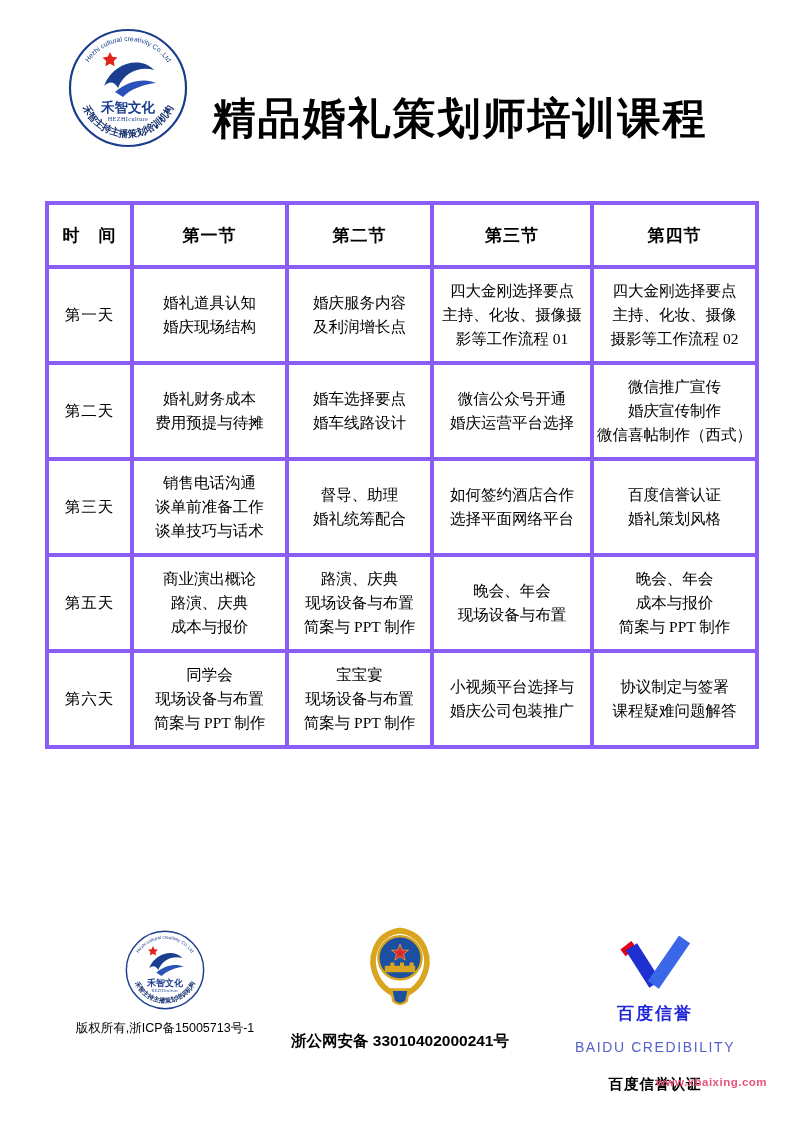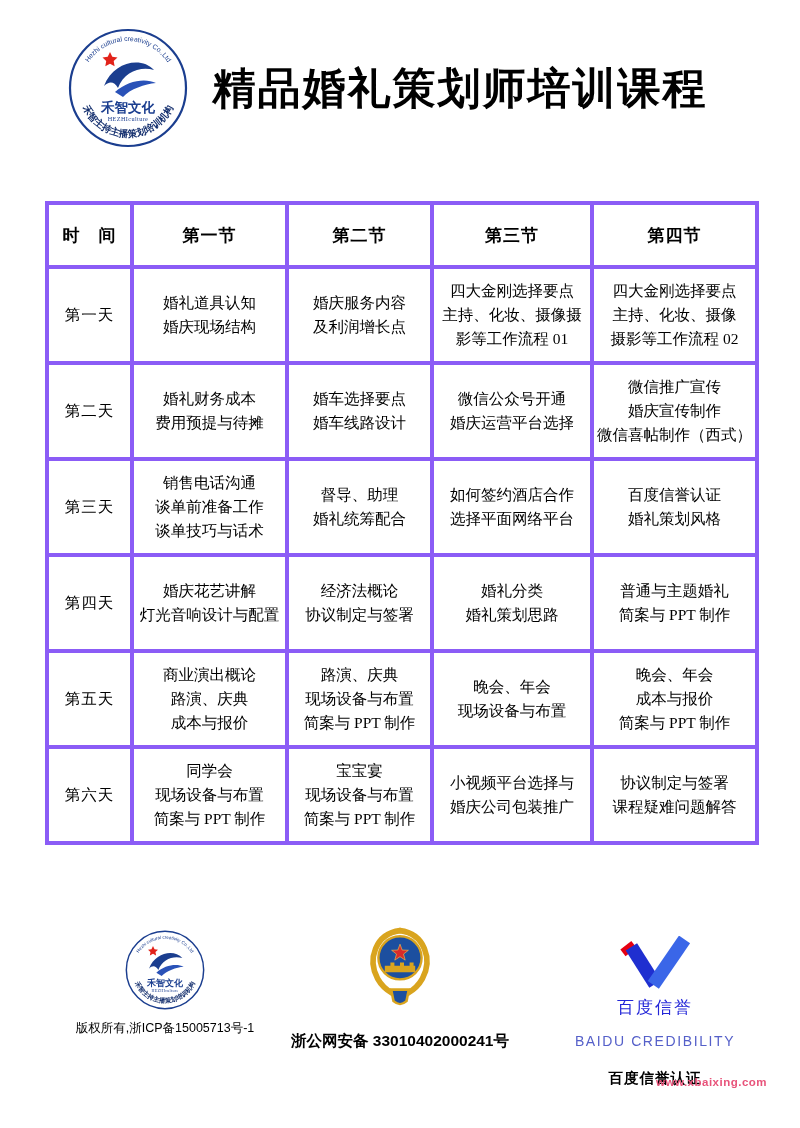--- a/index.html
+++ b/index.html
@@ -1,36 +1,36 @@
 <!DOCTYPE html>
 <html><head>
 <meta charset="utf-8">
 <style>
   *{margin:0;padding:0;box-sizing:border-box;}
   html,body{background:#ffffff;}
   .page{position:relative;width:800px;height:1128px;background:#ffffff;overflow:hidden;
         font-family:"Liberation Serif","DejaVu Serif",serif;color:#000;}
   .logo-lg{position:absolute;left:68px;top:28px;width:120px;height:120px;}
-  .page-title{position:absolute;left:180px;top:60px;width:560px;text-align:center;
+  .page-title{position:absolute;left:180px;top:90px;width:560px;text-align:center;
         font-family:"Liberation Sans","DejaVu Sans",sans-serif;font-weight:900;
         font-size:43px;letter-spacing:2px;color:#000;white-space:nowrap;}
   table.course{position:absolute;left:45px;top:201px;width:710px;border-collapse:collapse;table-layout:fixed;}
   .course th,.course td{border:4px solid #8b5cf6;text-align:center;vertical-align:middle;padding:4px 3px;}
   .course thead th{height:64px;font-size:17px;font-weight:bold;letter-spacing:1px;}
   .course tbody td{height:96px;font-size:15.5px;}
   .day-cell{font-size:16px;letter-spacing:1px;}
   .cell-line{line-height:1.55;}
   .foot-left{position:absolute;left:58px;top:930px;width:214px;text-align:center;}
   .logo-sm{width:80px;height:80px;margin:0 auto;}
   .copyright-text{margin-top:10px;font-size:12.5px;font-family:"Liberation Sans","DejaVu Sans",sans-serif;}
   .foot-center{position:absolute;left:288px;top:924px;width:224px;text-align:center;}
   .police-text{margin-top:13px;font-size:15.5px;font-weight:bold;font-family:"Liberation Sans","DejaVu Sans",sans-serif;}
   .foot-right{position:absolute;left:570px;top:936px;width:170px;text-align:center;
         font-family:"Liberation Sans","DejaVu Sans",sans-serif;}
-  .baidu-cn{color:#2326d8;font-size:17px;font-weight:normal;margin-top:2px;letter-spacing:2px;}
+  .baidu-cn{color:#2326d8;font-size:17px;font-weight:bold;margin-top:8px;letter-spacing:2px;}
   .baidu-en{color:#5560c9;font-size:14px;letter-spacing:1.6px;margin-top:14px;}
   .baidu-cert{color:#000;font-size:14.5px;font-weight:bold;margin-top:20px;letter-spacing:1px;}
   .watermark{position:absolute;right:6px;top:1076px;width:138px;
         font-family:"Liberation Sans","DejaVu Sans",sans-serif;}
   .wm-row{display:flex;align-items:center;justify-content:flex-start;gap:5px;padding-left:4px;}
   .wm-name{color:#e8537a;font-size:21px;font-weight:bold;letter-spacing:2px;}
   .wm-url{color:#e8537a;font-size:11.5px;margin-top:0;letter-spacing:0.5px;text-align:left;font-weight:bold;}
   .emblem-wrap{display:inline-block;height:86px;}
 </style>
 </head>
@@ -124,39 +124,20 @@
             <div class="cell-line">督导、助理</div>
             <div class="cell-line">婚礼统筹配合</div>
           </td>
           <td>
             <div class="cell-line">如何签约酒店合作</div>
             <div class="cell-line">选择平面网络平台</div>
           </td>
           <td>
             <div class="cell-line">百度信誉认证</div>
             <div class="cell-line">婚礼策划风格</div>
-          </td>
-        </tr>
-        <tr>
-          <td class="day-cell">第四天</td>
-          <td>
-            <div class="cell-line">婚庆花艺讲解</div>
-            <div class="cell-line">灯光音响设计与配置</div>
-          </td>
-          <td>
-            <div class="cell-line">经济法概论</div>
-            <div class="cell-line">协议制定与签署</div>
-          </td>
-          <td>
-            <div class="cell-line">婚礼分类</div>
-            <div class="cell-line">婚礼策划思路</div>
-          </td>
-          <td>
-            <div class="cell-line">普通与主题婚礼</div>
-            <div class="cell-line">简案与 PPT 制作</div>
           </td>
         </tr>
         <tr>
           <td class="day-cell">第五天</td>
           <td>
             <div class="cell-line">商业演出概论</div>
             <div class="cell-line">路演、庆典</div>
             <div class="cell-line">成本与报价</div>
           </td>
           <td>

